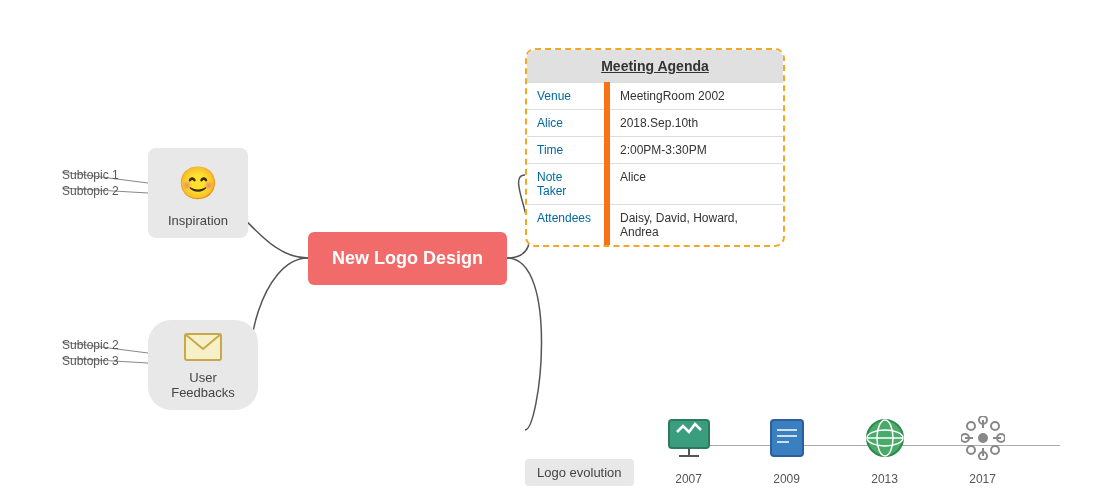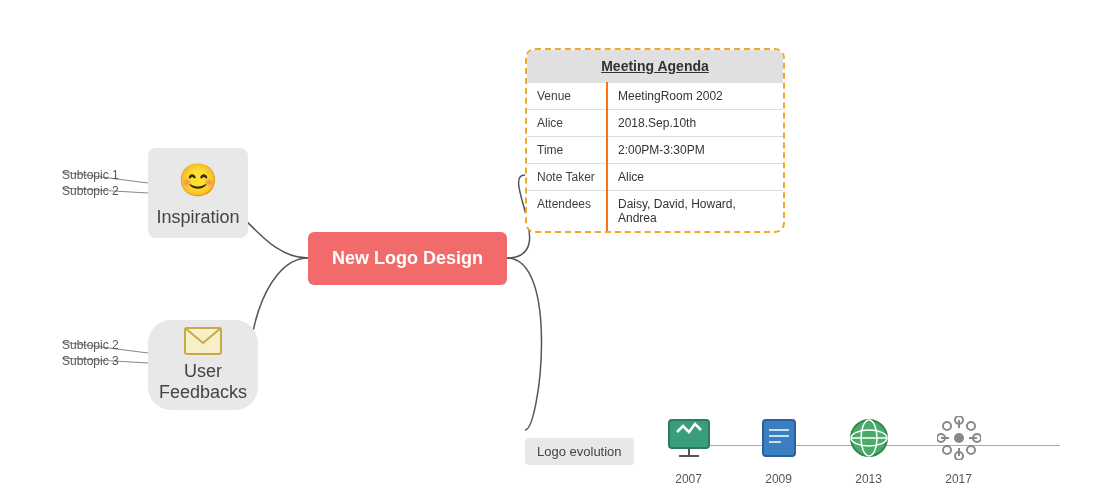--- a/index.html
+++ b/index.html
@@ -58,21 +58,21 @@
     .branch-node .icon-wrap {
       width: 50px;
       height: 50px;
       display: flex;
       align-items: center;
       justify-content: center;
       font-size: 32px;
     }
 
     .branch-node .label {
-      font-size: 18px;
+      font-size: 13px;
       color: #444;
       text-align: center;
     }
 
     .inspiration-node {
       left: 148px;
       top: 148px;
       width: 100px;
       height: 90px;
     }
@@ -131,47 +131,47 @@
     }
 
     .agenda-table td {
       padding: 6px 10px;
       color: #333;
       vertical-align: top;
     }
 
     .agenda-table td:first-child {
       width: 80px;
-      color: #404040;
-      border-right: 2px solid #f97316;
+      color: #0369a1;
+      border-right: 6px solid #f97316;
     }
 
     
     .logo-evolution-node {
       left: 525px;
       top: 416px;
       z-index: 2;
       display: flex;
-      align-items: center;
+      align-items: flex-end;
       gap: 0;
     }
 
     .logo-evo-label {
       background: #e8e8e8;
       border-radius: 4px;
       padding: 6px 12px;
       font-size: 13px;
       color: #444;
       white-space: nowrap;
     }
 
     .timeline {
       display: flex;
       align-items: flex-end;
-      gap: 0;
+      gap: 8px;
       margin-left: 10px;
     }
 
     .timeline-item {
       display: flex;
       flex-direction: column;
       align-items: center;
       width: 90px;
     }
 

